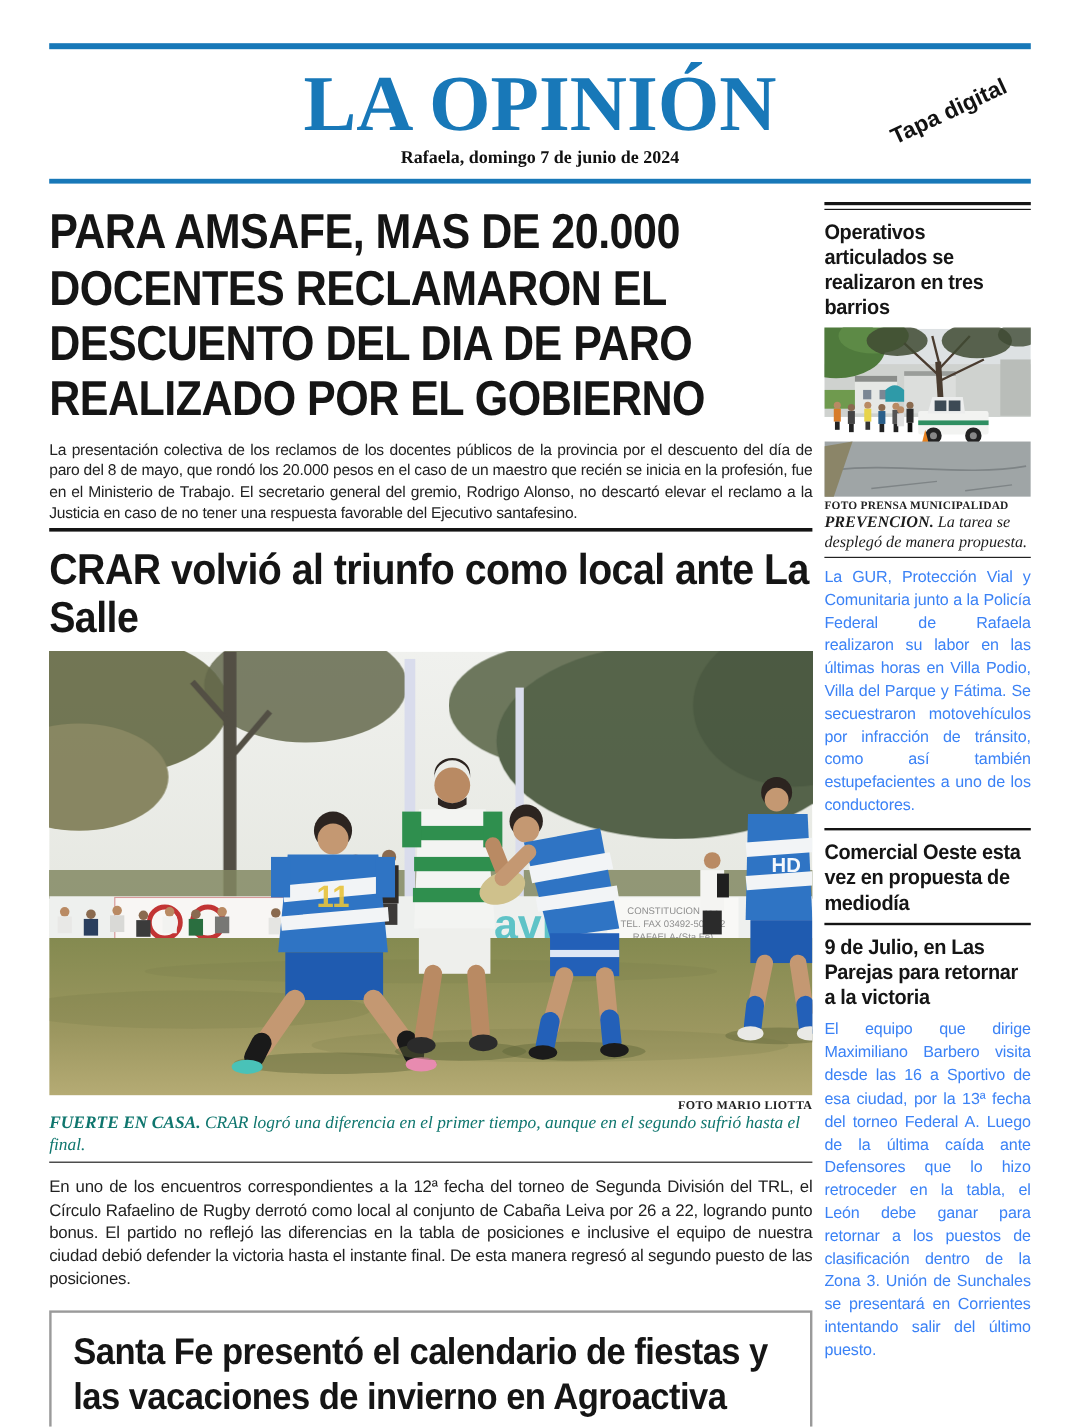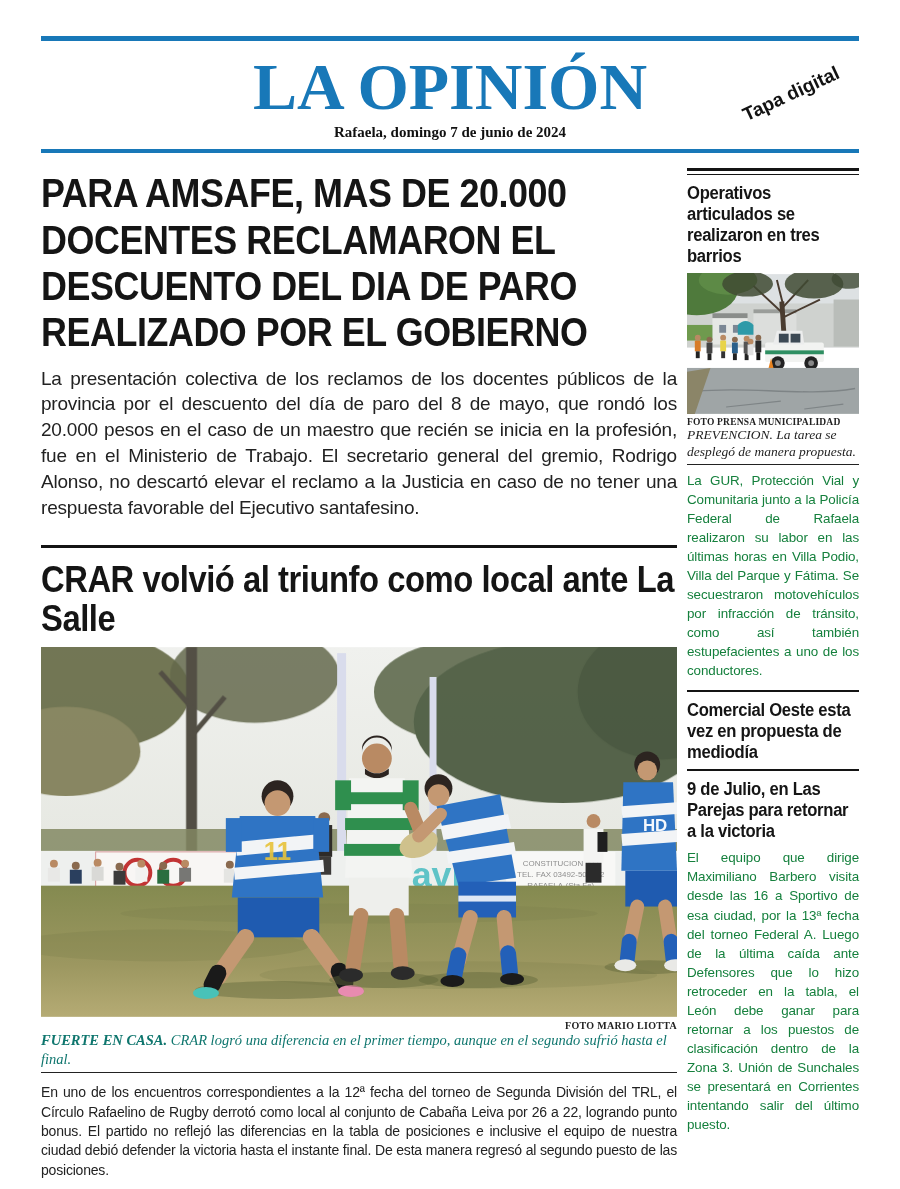--- a/index.html
+++ b/index.html
@@ -25,49 +25,49 @@
 
   
   .cond{transform-origin:left top;font-weight:bold;color:#151515;}
   .headline-xl{font-size:41px;line-height:1.13;width:727px;transform:scaleX(.875);
                margin:2px 0 10px 0;letter-spacing:-.5px;}
   .headline-lg{font-size:36px;line-height:1.1;width:700px;transform:scaleX(.91);
                margin:12px 0 8px 0;letter-spacing:-.5px;}
   .headline-box{font-size:31px;line-height:1.2;width:642px;transform:scaleX(.93);
                margin:2px 0 8px 0;letter-spacing:-.5px;}
 
-  .lead{font-size:19px;line-height:1.36;text-align:justify;margin:0 0 24px 0;color:#222;
+  .lead{font-size:13px;line-height:1.36;text-align:justify;margin:0 0 4px 0;color:#222;
         letter-spacing:-.2px;}
   .rule-black{border-top:3px solid #141414;margin:2px 0 0 0;}
   .body-text{font-size:14px;line-height:1.38;text-align:justify;margin:10px 0 0 0;color:#222;
              letter-spacing:-.2px;}
 
   figure{margin:2px 0 0 0;}
   .photo-credit{font-family:"Liberation Serif", serif;font-weight:bold;font-size:10px;
                 text-align:right;letter-spacing:.3px;color:#222;margin-top:3px;}
   .caption{font-family:"Liberation Serif", serif;font-style:italic;font-size:14.5px;
            margin:0 0 4px 0;color:#0f766e;line-height:1.3;}
   .caption b{font-style:italic;font-weight:bold;}
   .caption-rule{border-top:1.5px solid #222;margin:2px 0 2px 0;}
 
   .boxed{border:2px solid #9a9a9a;margin-top:16px;padding:12px 18px 14px 18px;}
 
   
   .double-rule{border-top:3px solid #141414;border-bottom:1px solid #141414;height:3px;}
   .side-title{font-size:17.5px;line-height:1.2;width:182px;transform:scaleX(.95);
               transform-origin:left top;font-weight:bold;color:#151515;margin:8px 0 6px 0;
               letter-spacing:-.3px;}
-  .side-body{font-size:13.4px;line-height:1.42;text-align:justify;color:#15803d;
+  .side-body{font-size:13.4px;line-height:1.42;text-align:justify;color:#3b82f6;
              margin:6px 0 10px 0;letter-spacing:-.1px;}
   .side-divider{border-top:2px solid #141414;margin:2px 0 2px 0;}
   .side-credit{font-family:"Liberation Serif", serif;font-weight:bold;font-size:9.5px;
                text-align:left;letter-spacing:.2px;color:#222;margin-top:2px;}
   .side-caption{font-family:"Liberation Serif", serif;font-style:italic;font-size:13.5px;
                 line-height:1.25;margin:0 0 3px 0;color:#1d1d1d;}
-  .side-caption b{font-weight:normal;}
+  .side-caption b{font-weight:bold;}
   .side-caption-rule{border-top:1.5px solid #222;margin:2px 0 4px 0;}
   svg{display:block;}
 </style>
 </head>
 <body>
 
 <div class="page">
   <div class="inner">
 
     <header>

